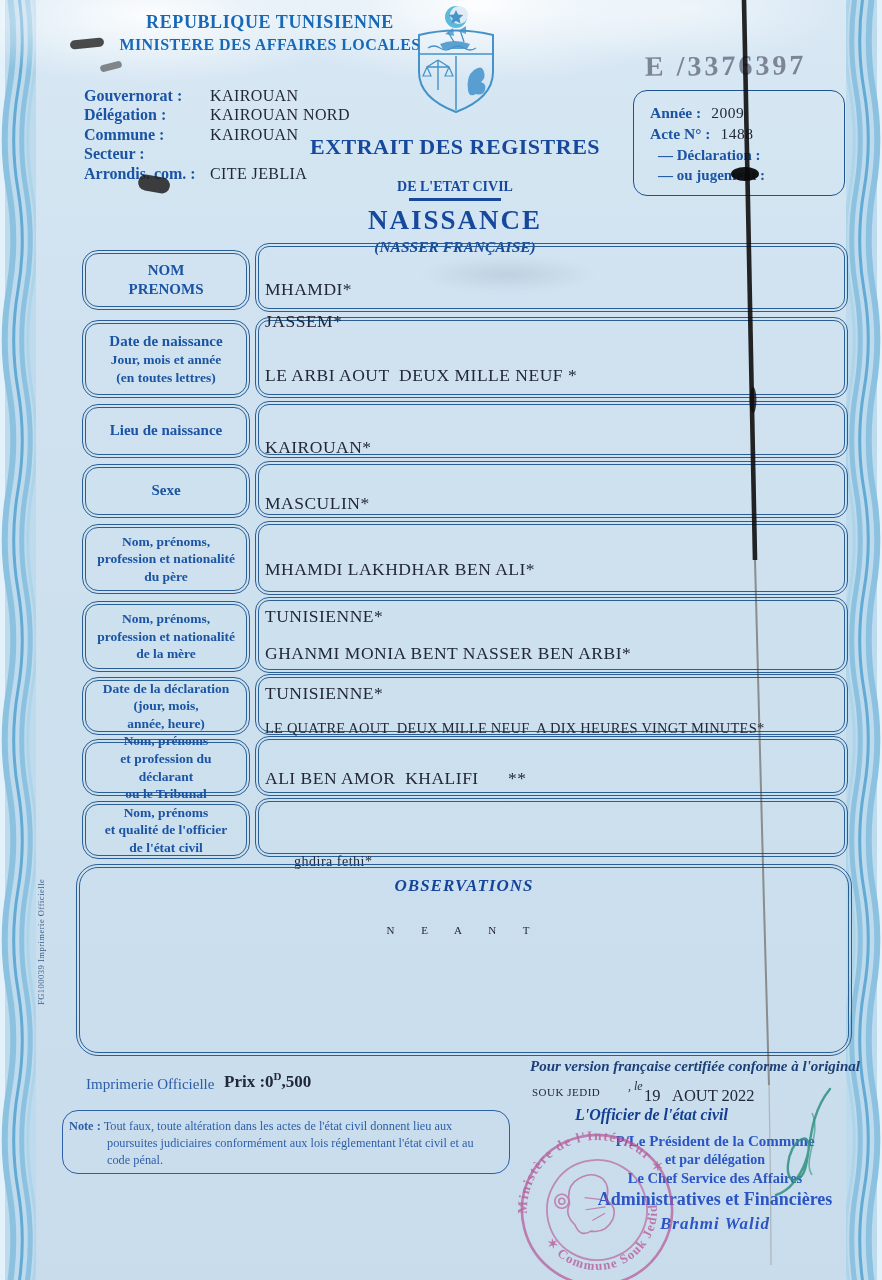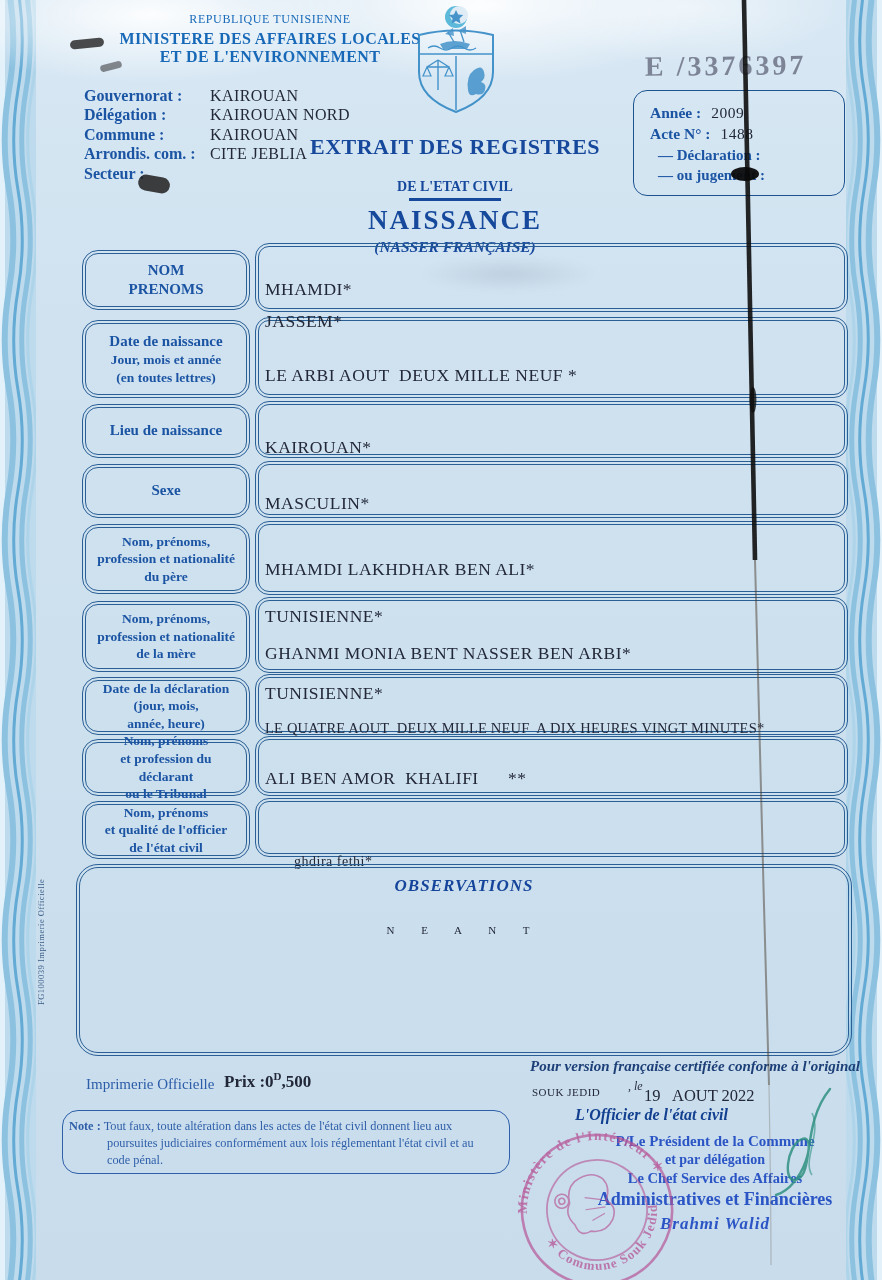--- a/index.html
+++ b/index.html
@@ -11,21 +11,21 @@
   .abs{position:absolute;}
   
   .sheen{left:0;top:0;width:882px;height:150px;pointer-events:none;
     background:
       radial-gradient(300px 95px at 150px 15px, rgba(255,255,255,.92), rgba(255,255,255,0) 72%),
       radial-gradient(330px 110px at 480px 5px, rgba(255,255,255,.95), rgba(255,255,255,0) 70%),
       radial-gradient(220px 80px at 690px 8px, rgba(255,255,255,.55), rgba(255,255,255,0) 70%);
   }
   
   .ministry{left:88px;top:12px;width:364px;text-align:center;color:#1769b8;}
-  .ministry .l1{font-size:12px;font-weight:400;letter-spacing:.6px;}
+  .ministry .l1{font-size:18px;font-weight:700;letter-spacing:.6px;}
   .ministry .l2{font-size:16px;font-weight:800;letter-spacing:.4px;margin-top:3px;}
   .ministry .l3{font-size:16px;font-weight:800;letter-spacing:.4px;}
   .serial{left:645px;top:50px;font-size:28px;font-weight:600;color:#7d8496;letter-spacing:3px;transform:rotate(-.6deg);}
   .admin{left:84px;top:86px;width:360px;font-size:16px;line-height:19.4px;}
   .admin .row{white-space:nowrap;}
   .admin .al{display:inline-block;width:126px;color:#1b54a3;font-weight:600;}
   .admin .av{font-family:"Liberation Serif",serif;color:#232838;letter-spacing:.4px;}
   .titles{left:255px;top:134px;width:400px;text-align:center;color:#16489c;}
   .titles .t1{font-size:22px;font-weight:800;letter-spacing:.5px;}
   .titles .t2{font-size:14px;font-weight:700;margin-top:19px;}
@@ -108,21 +108,20 @@
     <use href="#wv" x="26" stroke="#8cc2e0" stroke-width="5"></use>
     <use href="#wv" x="32" stroke="#aed4ea" stroke-width="3"></use>
   </svg>
 
   <div class="abs sheen"></div>
   <div class="abs showthru"></div>
 
   <div class="abs ministry">
     <div class="l1">REPUBLIQUE TUNISIENNE</div>
     <div class="l2">MINISTERE DES AFFAIRES LOCALES</div>
-    <div class="l3">ET DE L'ENVIRONNEMENT</div>
   </div>
 
   <svg class="abs" style="left:408px;top:2px;" width="96" height="114" viewBox="0 0 96 114">
     <g stroke="#2e86c4" fill="none" stroke-width="2" opacity=".88">
       <circle cx="48" cy="15" r="11" fill="#35a8d0" stroke="none" opacity=".9"></circle>
       <circle cx="51" cy="13" r="9" fill="#dcebf6" stroke="none"></circle>
       <path d="M48 8 l2.2 4.6 5 .5 -3.7 3.4 1 4.9 -4.5-2.5 -4.4 2.5 1-4.9 -3.7-3.4 5-.5 Z" fill="#2e86c4" stroke="none"></path>
       <path d="M11 33 Q48 24 85 33 L85 70 Q85 96 48 110 Q11 96 11 70 Z"></path>
       <path d="M12 52 H84" stroke-width="1.5"></path>
       <path d="M20 46 q6 -4 12 0 q6 4 12 0 q6 -4 12 0 q6 4 12 0" stroke-width="1.3"></path>
@@ -135,22 +134,22 @@
       <path d="M60 88 q-2 -14 6 -20 q8 -6 10 2 q2 6 -3 10 q6 2 4 8 q-2 6 -9 4 q-7 4 -8 -4 Z" fill="#2e86c4" stroke="none" opacity=".85"></path>
     </g>
   </svg>
 
   <div class="abs serial">E /3376397</div>
 
   <div class="abs admin">
     <div class="row"><span class="al">Gouvernorat :</span><span class="av">KAIROUAN</span></div>
     <div class="row"><span class="al">Délégation :</span><span class="av">KAIROUAN NORD</span></div>
     <div class="row"><span class="al">Commune :</span><span class="av">KAIROUAN</span></div>
+    <div class="row"><span class="al">Secteur :</span><span class="av"></span></div>
     <div class="row"><span class="al">Arrondis. com. :</span><span class="av">CITE JEBLIA</span></div>
-    <div class="row"><span class="al">Secteur :</span><span class="av"></span></div>
   </div>
 
   <div class="abs titles">
     <div class="t1">EXTRAIT DES REGISTRES</div>
     <div class="t2">DE L'ETAT CIVIL</div>
     <div class="rule"></div>
     <div class="t3">NAISSANCE</div>
     <div class="t4">(NASSER FRANÇAISE)</div>
   </div>
 

